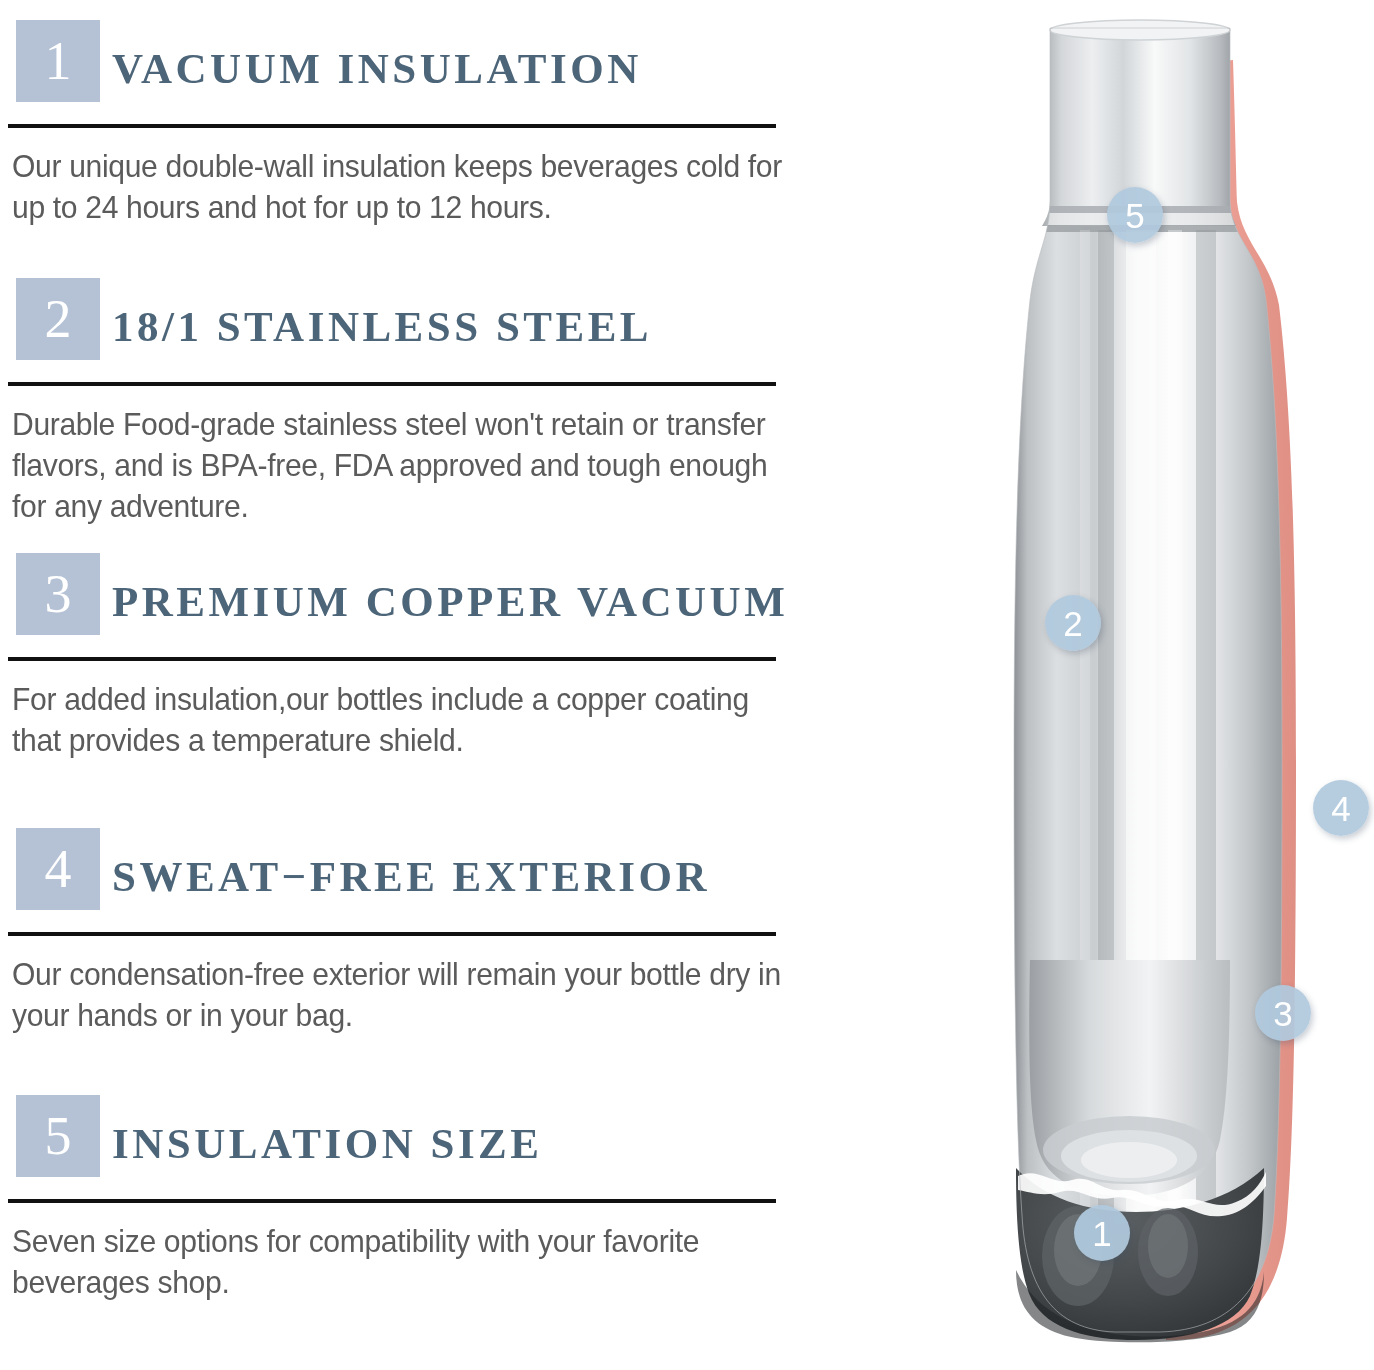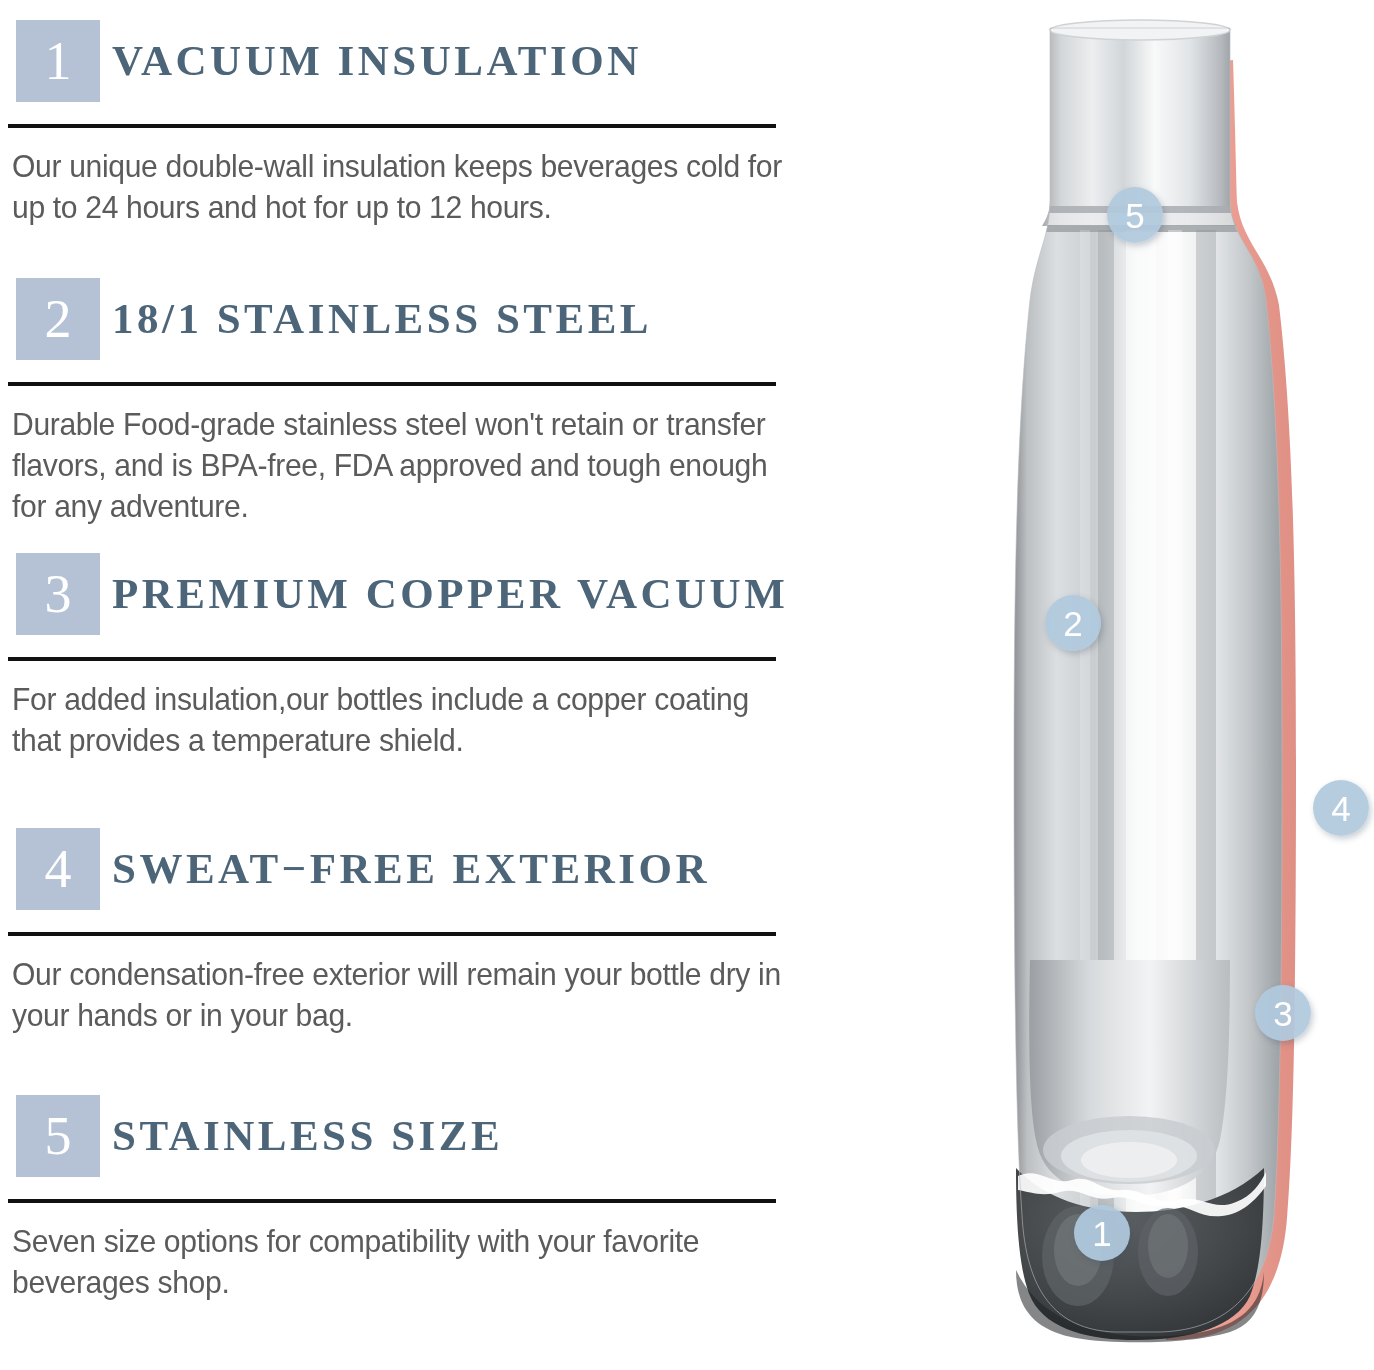--- a/index.html
+++ b/index.html
@@ -51,21 +51,21 @@
     transform-origin:left top;
   }
 
   
   .feature.b1{top:20px;}
   .feature.b2{top:278px;}
   .feature.b3{top:553px;}
   .feature.b4{top:828px;}
   .feature.b5{top:1095px;}
 
-  .feature .f-title{top:16px;text-align:right;}
+  .feature .f-title{top:24px;text-align:right;}
   .feature .rule{top:104px;}
   .feature .f-body{top:126px;}
 
   
   .bottle-wrap{
     position:absolute;left:930px;top:0;width:444px;height:1370px;
   }
   .bottle-svg{display:block;width:444px;height:1370px;}
 
   
@@ -117,21 +117,21 @@
 
     <div class="feature b4">
       <div class="badge">4</div>
       <div class="f-title">SWEAT−FREE  EXTERIOR</div>
       <div class="rule"></div>
       <div class="f-body">Our condensation-free exterior will remain your bottle dry in your hands or in your bag.</div>
     </div>
 
     <div class="feature b5">
       <div class="badge">5</div>
-      <div class="f-title">STAINLESS  SIZE</div>
+      <div class="f-title">INSULATION  SIZE</div>
       <div class="rule"></div>
       <div class="f-body">Seven size options for compatibility with your favorite beverages shop.</div>
     </div>
 
   </div>
 
   <div class="bottle-wrap">
     <svg class="bottle-svg" viewBox="0 0 444 1370" xmlns="http://www.w3.org/2000/svg">
       <defs>
 

